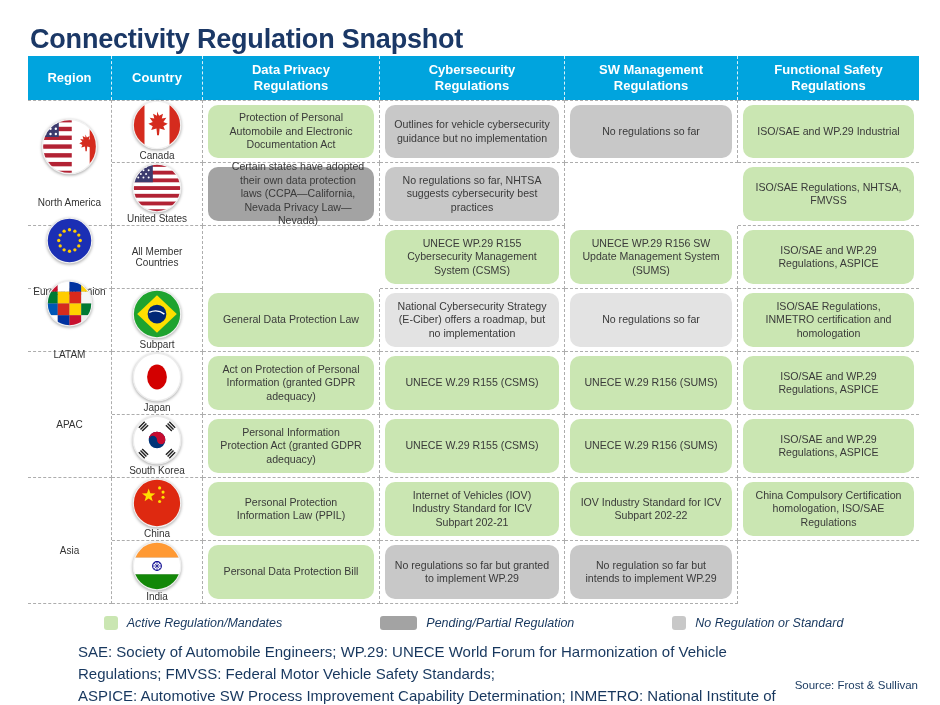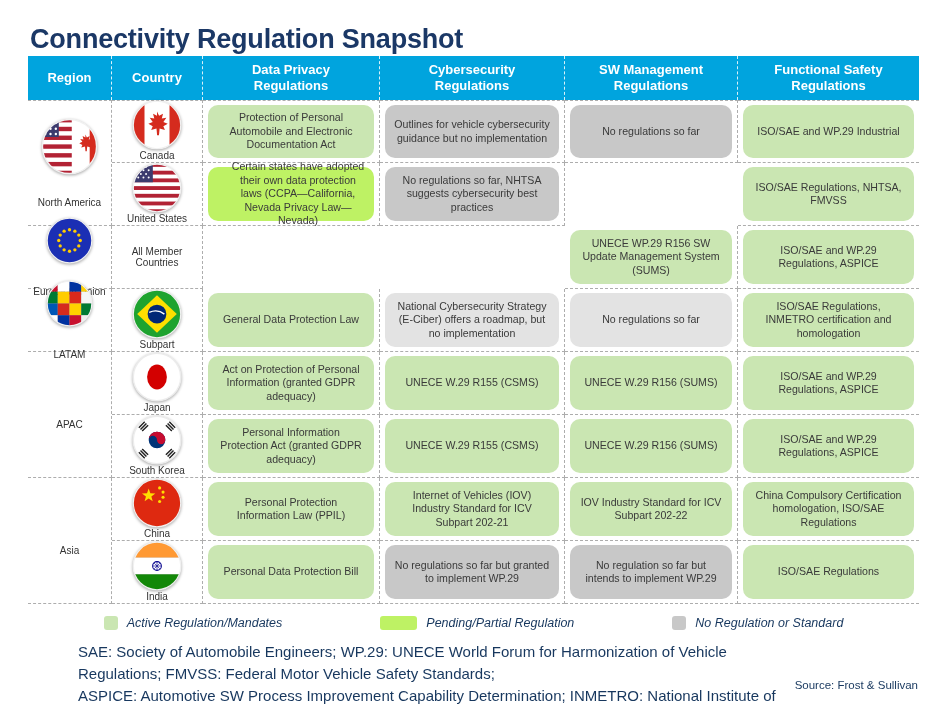--- a/index.html
+++ b/index.html
@@ -18,21 +18,21 @@
   .cell.bt{border-top:1px dashed #ADADAD;}
   .rcell,.ccell{flex-direction:column;font-size:10px;color:#333;text-align:center;line-height:1.15;}
   .ccell .clabel{position:absolute;bottom:1px;left:0;right:0;}
   .rcell .rlabel{margin-top:20px;}
   .dcell{padding:4px 5px;}
   .box{flex:1;height:100%;border-radius:10px;display:flex;align-items:center;justify-content:center;
        text-align:center;font-size:10.6px;line-height:1.27;color:#3A3A3A;padding:2px 9px;box-sizing:border-box;
        align-self:stretch;}
   .dcell{display:flex;align-items:stretch;}
   .st-active{background:#CAE6B2;}
-  .st-pending{background:#bef264;padding-left:23px;}
+  .st-pending{background:#a3a3a3;padding-left:23px;}
   .st-none{background:#C8C8C8;}
   .st-none_light{background:#E3E3E3;}
   .flag{width:50px;height:50px;filter:drop-shadow(0 1.5px 1.5px rgba(0,0,0,.35));}
   .flag.sm{width:47px;height:47px;}
   .flag.lg{width:57px;height:57px;}
   .legend{position:absolute;left:28px;top:616px;width:891px;display:flex;justify-content:center;gap:98px;
           align-items:center;}
   .litem{display:flex;align-items:center;gap:9px;font-size:12.5px;font-style:italic;color:#17375E;}
   .swatch{width:14px;height:14px;border-radius:3px;display:inline-block;}
   .footer{position:absolute;left:30px;top:641px;width:888px;display:flex;align-items:center;}
@@ -253,20 +253,25 @@
     </div>
   <div class="cell dcell last" style="grid-column:6;grid-row:3">
       <div class="box st-active">
         <span>ISO/SAE Regulations, NHTSA, FMVSS</span>
       </div>
     </div>
 
   <div class="cell ccell" style="grid-column:2;grid-row:4">
     <span style="padding:0 10px">All Member Countries</span>
   </div>
+  <div class="cell dcell" style="grid-column:4;grid-row:4">
+      <div class="box st-active">
+        <span>UNECE WP.29 R155 Cybersecurity Management System (CSMS)</span>
+      </div>
+    </div>
   <div class="cell dcell" style="grid-column:5;grid-row:4">
       <div class="box st-active">
         <span>UNECE WP.29 R156 SW Update Management System (SUMS)</span>
       </div>
     </div>
   <div class="cell dcell last" style="grid-column:6;grid-row:4">
       <div class="box st-active">
         <span>ISO/SAE and WP.29 Regulations, ASPICE</span>
       </div>
     </div>
@@ -487,25 +492,20 @@
   <div class="cell dcell" style="grid-column:4;grid-row:9">
       <div class="box st-none">
         <span>No regulations so far but granted to implement WP.29</span>
       </div>
     </div>
   <div class="cell dcell" style="grid-column:5;grid-row:9">
       <div class="box st-none">
         <span>No regulation so far but intends to implement WP.29</span>
       </div>
     </div>
-  <div class="cell dcell last" style="grid-column:6;grid-row:9">
-      <div class="box st-active">
-        <span>ISO/SAE Regulations</span>
-      </div>
-    </div>
 
 </div>
 
 <div class="legend">
   <div class="litem">
     <span class="swatch st-active"></span>
     <span>Active Regulation/Mandates</span>
   </div>
   <div class="litem">
     <span class="swatch st-pending"></span>

